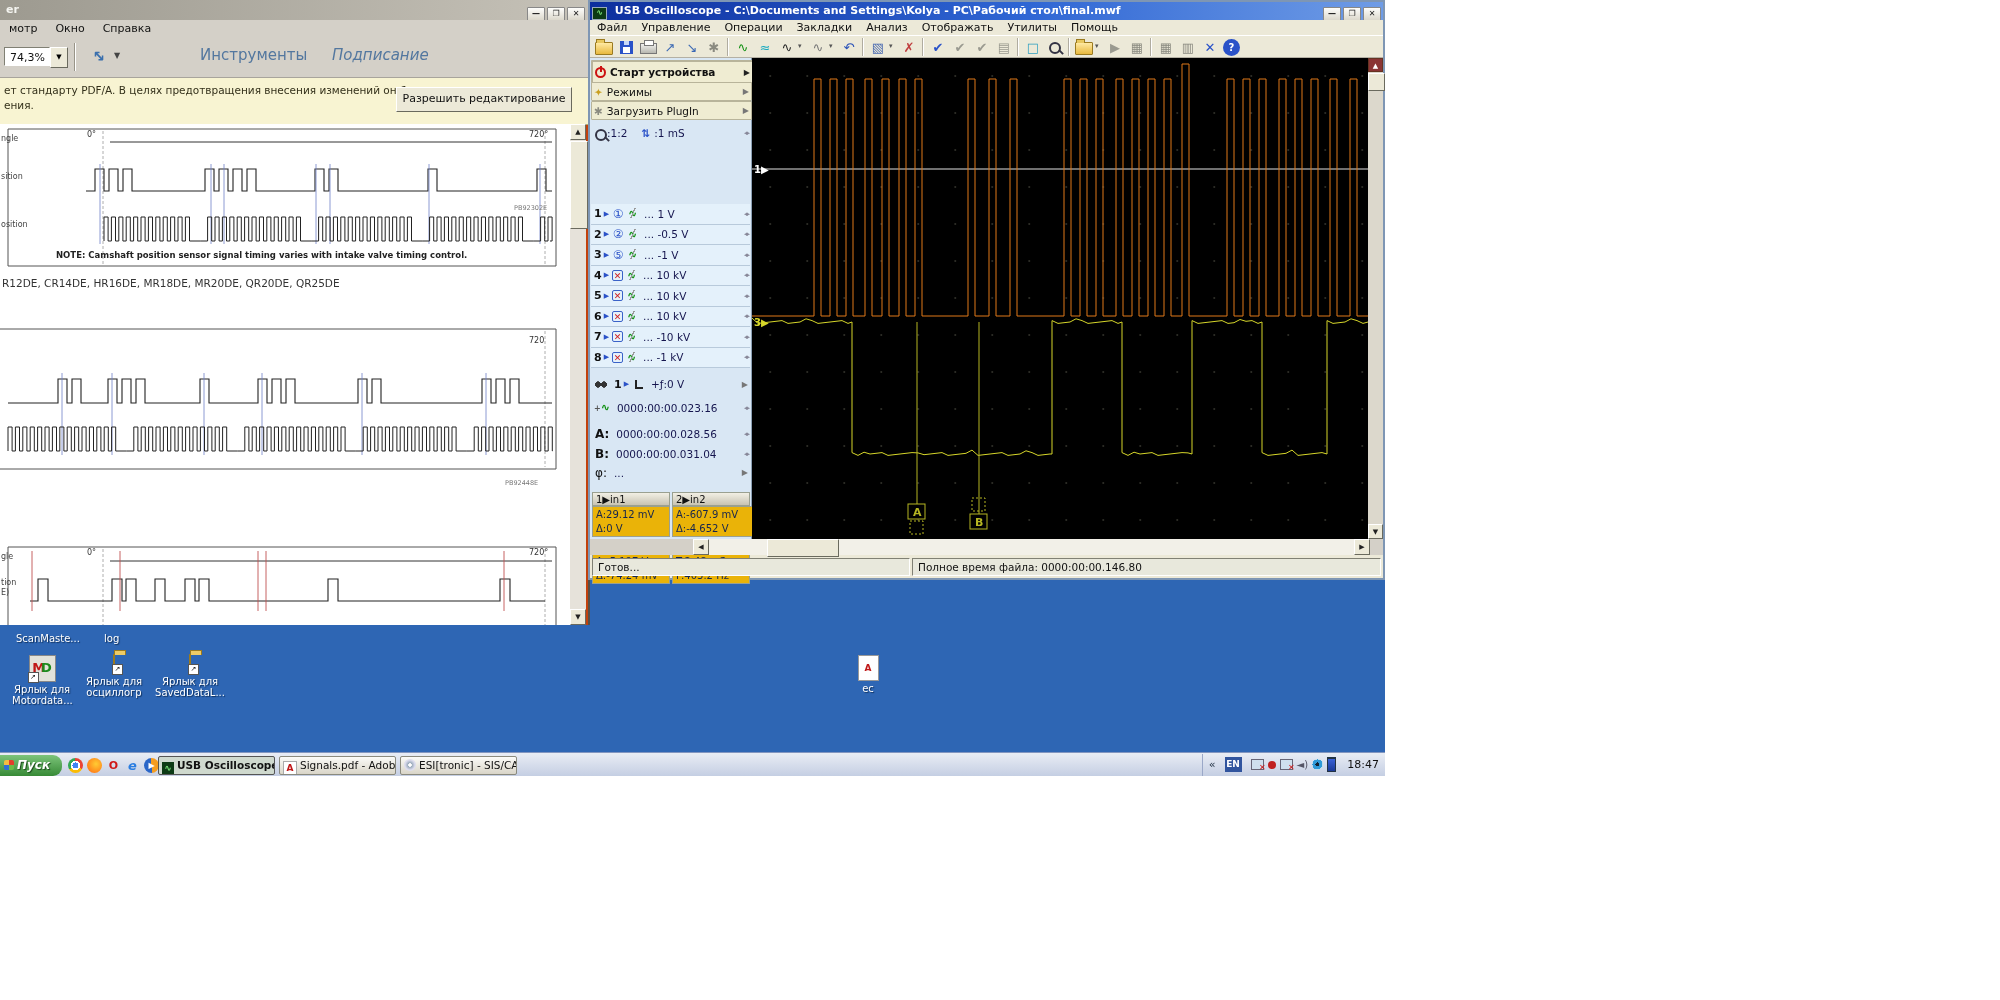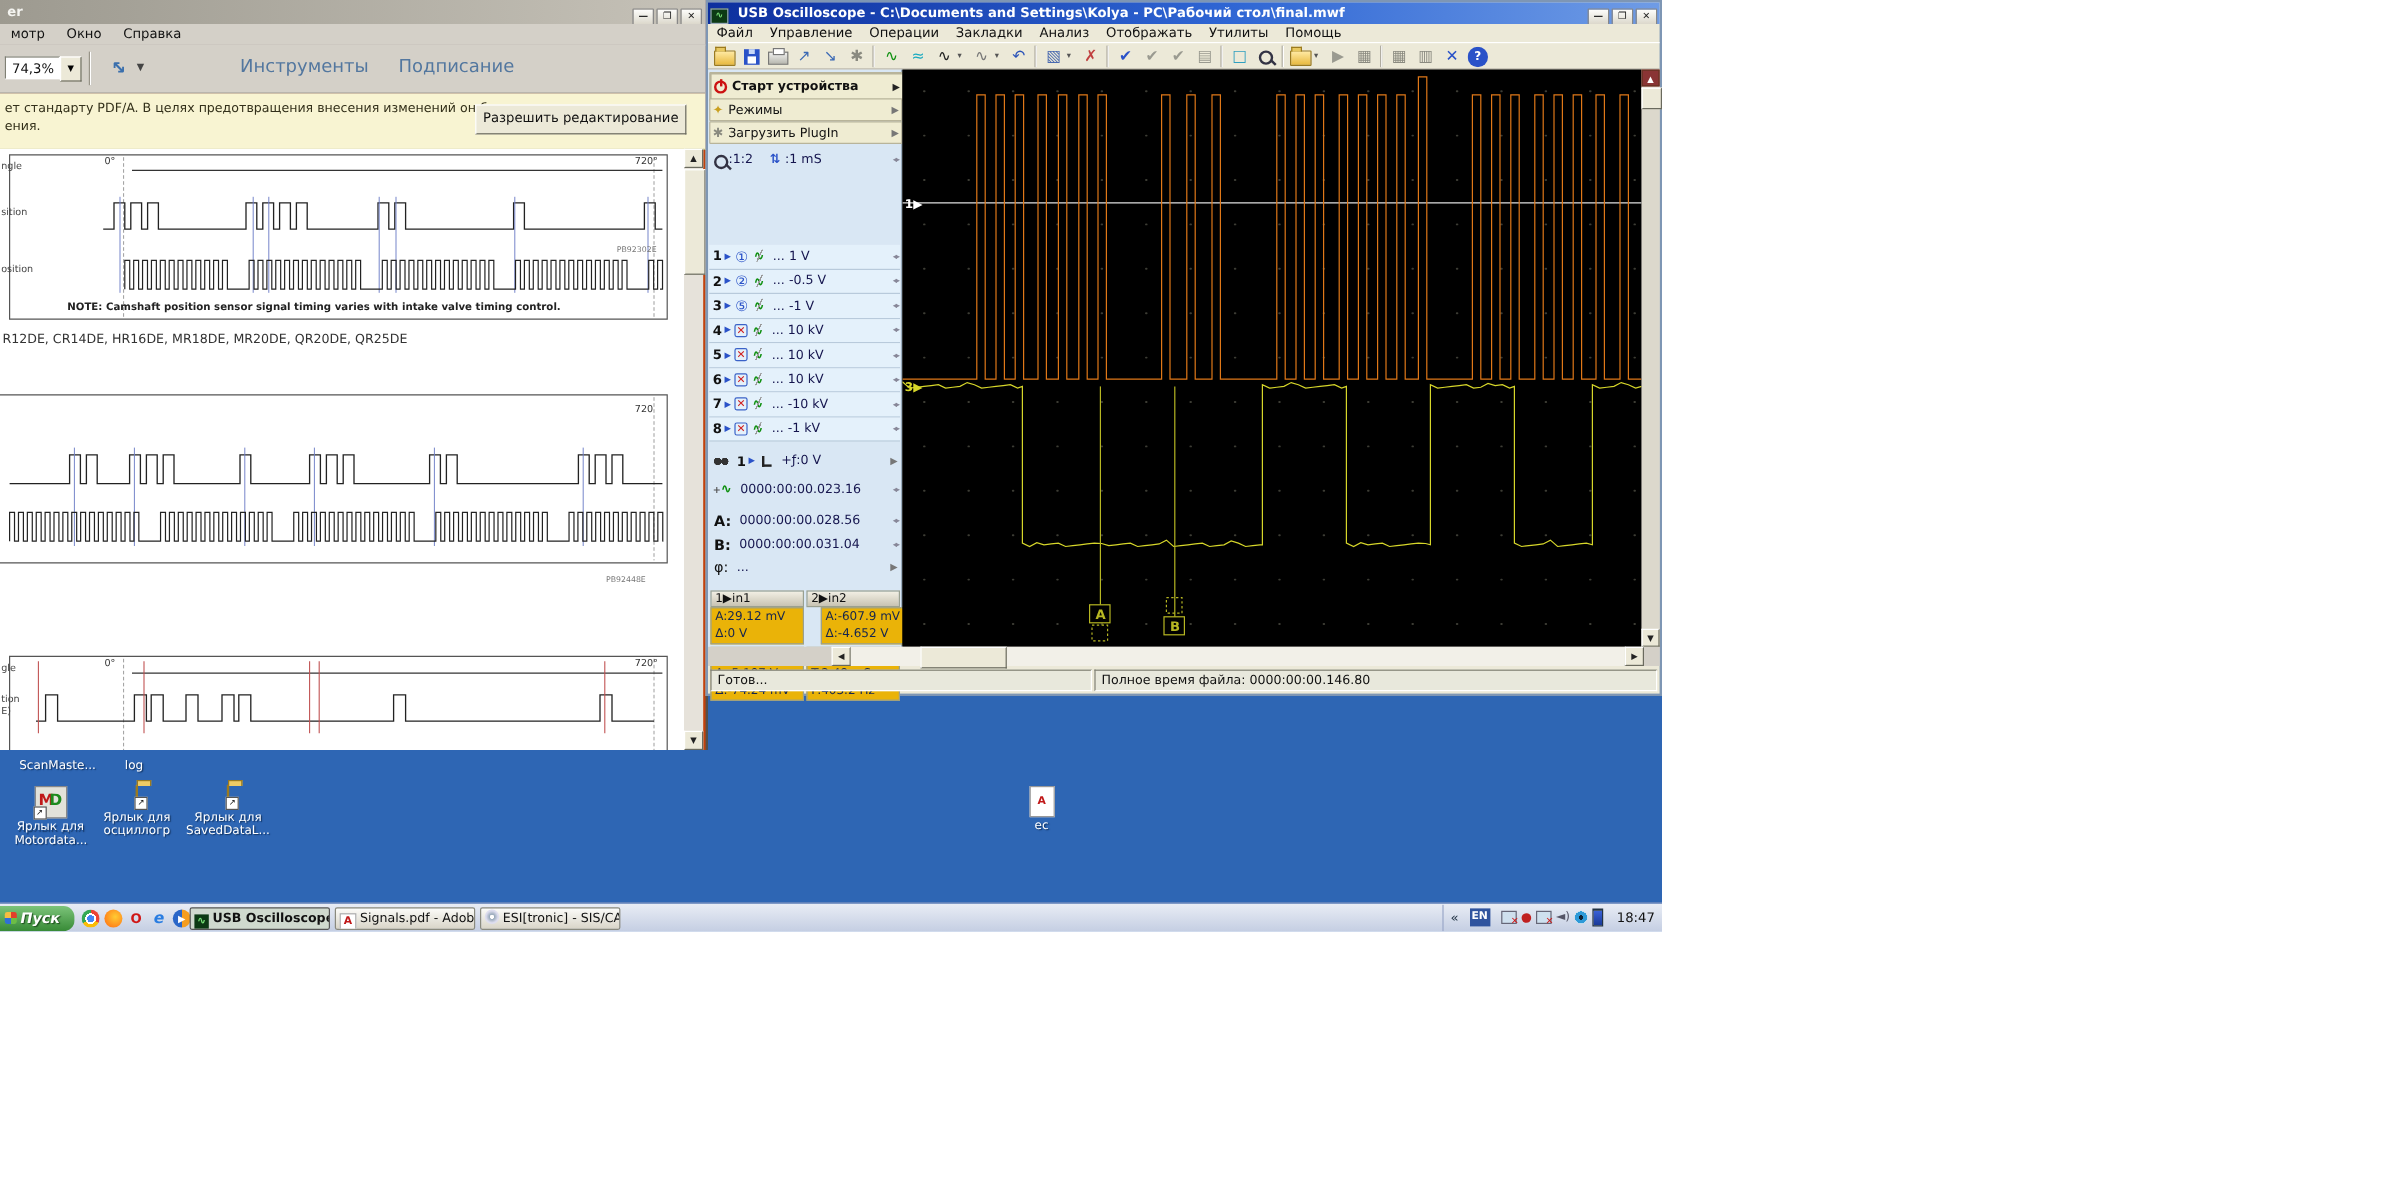--- a/index.html
+++ b/index.html
@@ -137,21 +137,21 @@
       <span>er</span>
       <span class="abs r-btns" id="reader-btns"><span class="winbtn">—</span><span class="winbtn">❐</span><span class="winbtn">✕</span></span>
     </div>
     <div class="abs r-menu" id="reader-menu"><span>мотр</span><span>Окно</span><span>Справка</span></div>
     <div class="abs r-toolbar">
       <div class="abs zoombox inset">74,3%</div>
       <div class="abs zoomarrow bevel">▼</div>
       <div class="abs toolsep"></div>
       <div class="abs fiticon"><span>↔</span></div>
       <div class="abs fitdd">▼</div>
-      <span id="reader-tabs"><div class="abs r-tab" style="left: 200px;">Инструменты</div><div class="abs r-tab" style="left: 332px;">Подписание</div><div class="abs r-tab" style="left: 424px; margin-top: 35px;">Комментарии</div></span>
+      <span id="reader-tabs"><div class="abs r-tab" style="left: 200px;">Инструменты</div><div class="abs r-tab" style="left: 332px; font-style: italic;">Подписание</div><div class="abs r-tab" style="left: 424px; margin-top: 35px;">Комментарии</div></span>
     </div>
     <div class="abs r-infobar">
       <div class="abs l1">ет стандарту PDF/A. В целях предотвращения внесения изменений он был</div>
       <div class="abs l2">ения.</div>
       <div class="abs r-infobtn bevel">Разрешить редактирование</div>
     </div>
     <div class="abs r-doc" id="reader-doc">
       <div class="abs engines">R12DE, CR14DE, HR16DE, MR18DE, MR20DE, QR20DE, QR25DE</div>
     <div class="chart" style="top: 0px; height: 155px; overflow: hidden;"><svg xmlns="http://www.w3.org/2000/svg" width="560" height="155">
             <path d="M8 5H556V142H8Z" fill="none" stroke="#555" stroke-width="1"></path>
@@ -337,21 +337,21 @@
           <span class="chval">...</span>
           <span class="arrow-gray">▶</span>
         </div>
         <div class="mgrid">
           <div class="mcell mhead" style="left: 0px; top: 0px; width: 78px; height: 14px;">1▶in1</div>
           <div class="mcell mval" style="left: 0px; top: 14px; width: 78px; height: 31px;">
             <div>A:29.12 mV</div>
             <div>Δ:0 V</div>
           </div>
           <div class="mcell mhead" style="left: 80px; top: 0px; width: 78px; height: 14px;">2▶in2</div>
-          <div class="mcell mval" style="left: 92px; top: 14px; width: 94px; height: 31px;">
+          <div class="mcell mval" style="left: 80px; top: 14px; width: 94px; height: 31px;">
             <div>A:-607.9 mV</div>
             <div>Δ:-4.652 V</div>
           </div>
           <div class="mcell mhead" style="left: 0px; top: 47px; width: 78px; height: 14px;">3▶in3</div>
           <div class="mcell mval" style="left: 0px; top: 61px; width: 78px; height: 31px;">
             <div>A:-5.197 V</div>
             <div>Δ:-74.24 mV</div>
           </div>
           <div class="mcell mhead" style="left: 80px; top: 47px; width: 78px; height: 14px;">A-B интер...</div>
           <div class="mcell mval" style="left: 80px; top: 61px; width: 78px; height: 31px;">

